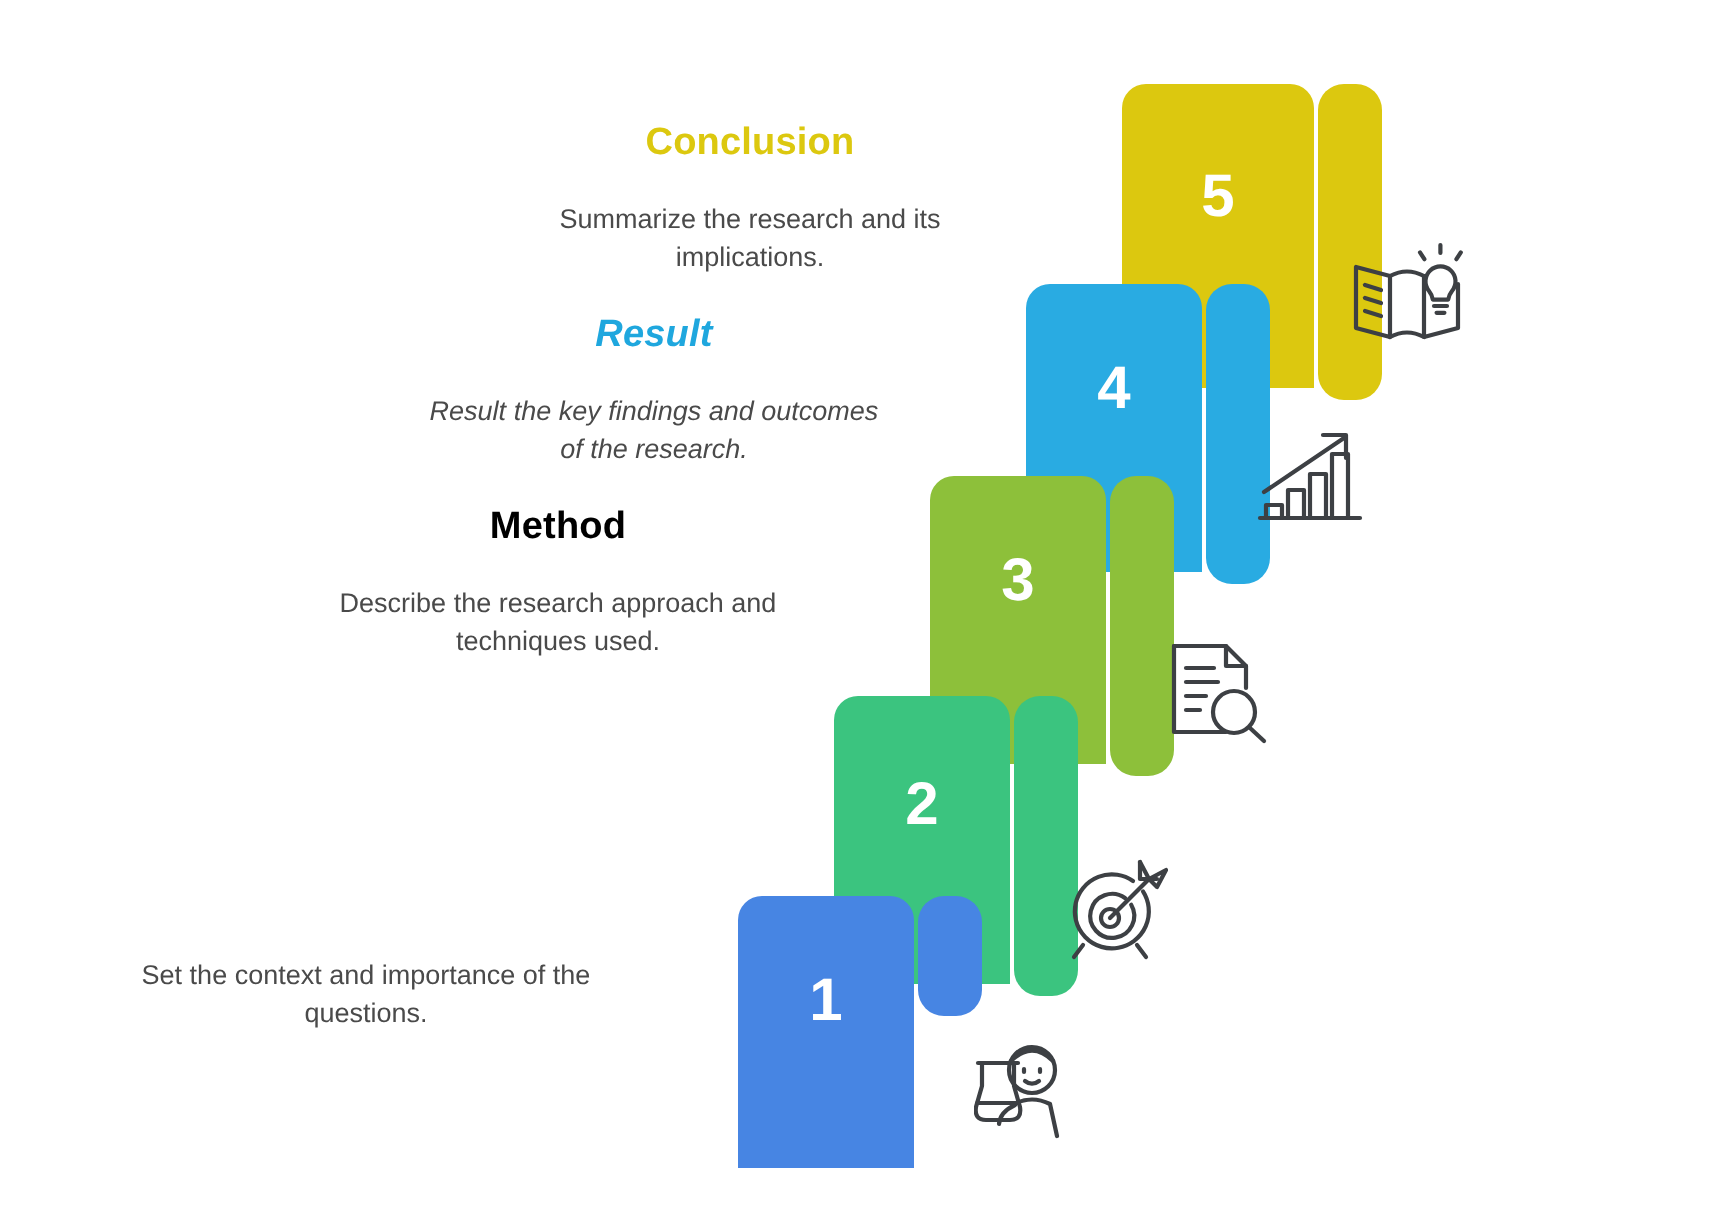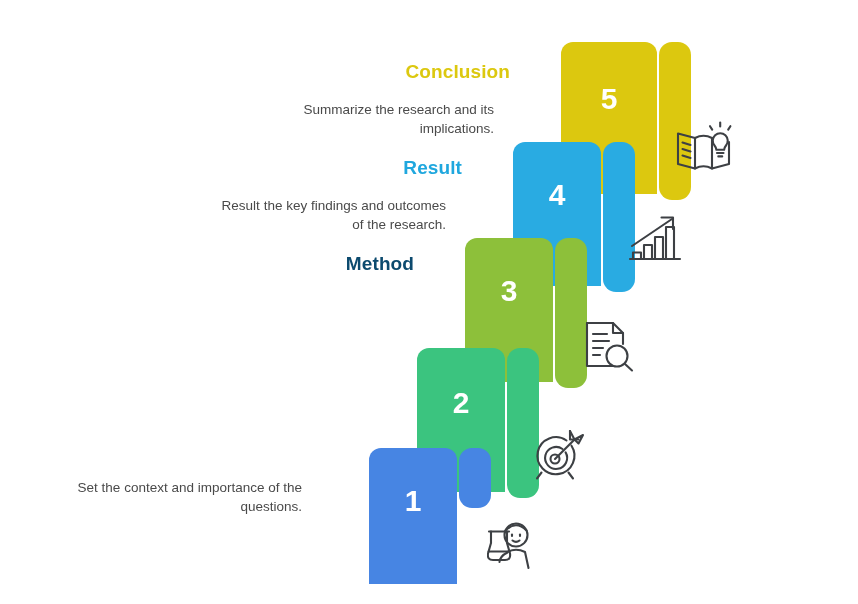--- a/index.html
+++ b/index.html
@@ -4,21 +4,21 @@
 <style>
   html,body{margin:0;padding:0;}
   body{
     width:858px;height:604px;background:#ffffff;
     font-family:"Liberation Sans","DejaVu Sans",sans-serif;
     overflow:hidden;position:relative;
   }
   #stage{position:absolute;left:0;top:0;width:858px;height:604px;}
 
   
-  .step-text{position:absolute;text-align:right;}
+  .step-text{position:absolute;text-align:center;}
   .step-title{
     font-size:19px;font-weight:bold;line-height:24px;
     margin:0 0 7px 0;letter-spacing:.1px;
   }
   .step-desc{
     font-size:13.5px;line-height:19px;color:#4a4a4a;margin:16px;
     font-weight:400;
   }
 
   
@@ -76,21 +76,21 @@
       <path d="M54.2 9.6 L56.4 6.2"></path>
     </svg>
   </div>
 
   <div class="card-group" style="left:513px;top:142px;width:122px;height:150px;z-index:20;">
     <div class="card-tail" style="left:90px;top:0px;width:32px;height:150px;background:#29abe2;"></div>
     <div class="card-body" style="width:88px;height:144px;background:#29abe2;border-radius:12px 12px 0 12px;"></div>
     <div class="card-num" style="left:0;top:38px;width:88px;">4</div>
   </div>
 
-  <div class="step-text" style="left:192px;top:156px;width:270px;">
+  <div class="step-text" style="left:192px;top:156px;width:270px;font-style:italic;">
     <p class="step-title" style="color:#1fa7de;">Result</p>
     <p class="step-desc">Result the key findings and outcomes of the research.</p>
   </div>
 
   <div class="icon-wrap" style="left:628px;top:212px;z-index:30;">
     <svg width="54" height="52" viewBox="0 0 54 52" fill="none" stroke="#3d4044" stroke-width="2.1" stroke-linecap="round" stroke-linejoin="round">
 
       <path d="M2 47 L52 47"></path>
 
       <path d="M5 47 L5 40.5 L13 40.5 L13 47"></path>
@@ -103,21 +103,22 @@
     </svg>
   </div>
 
   <div class="card-group" style="left:465px;top:238px;width:122px;height:150px;z-index:30;">
     <div class="card-tail" style="left:90px;top:0px;width:32px;height:150px;background:#8dc03a;"></div>
     <div class="card-body" style="width:88px;height:144px;background:#8dc03a;border-radius:12px 12px 0 12px;"></div>
     <div class="card-num" style="left:0;top:38px;width:88px;">3</div>
   </div>
 
   <div class="step-text" style="left:144px;top:252px;width:270px;">
-    <p class="step-title" style="color:#0c4a6e;">Method</p>
+    <p class="step-title" style="color:#000000;">Method</p>
+    <p class="step-desc">Describe the research approach and techniques used.</p>
   </div>
 
   <div class="icon-wrap" style="left:582px;top:320px;z-index:40;">
     <svg width="52" height="52" viewBox="0 0 52 52" fill="none" stroke="#3d4044" stroke-width="2.1" stroke-linecap="round" stroke-linejoin="round">
 
       <path d="M5 3 L31 3 L41 13 L41 24"></path>
       <path d="M5 3 L5 46 L31 46"></path>
       <path d="M31 3 L31 13 L41 13"></path>
 
       <path d="M11 14 L25 14"></path>

